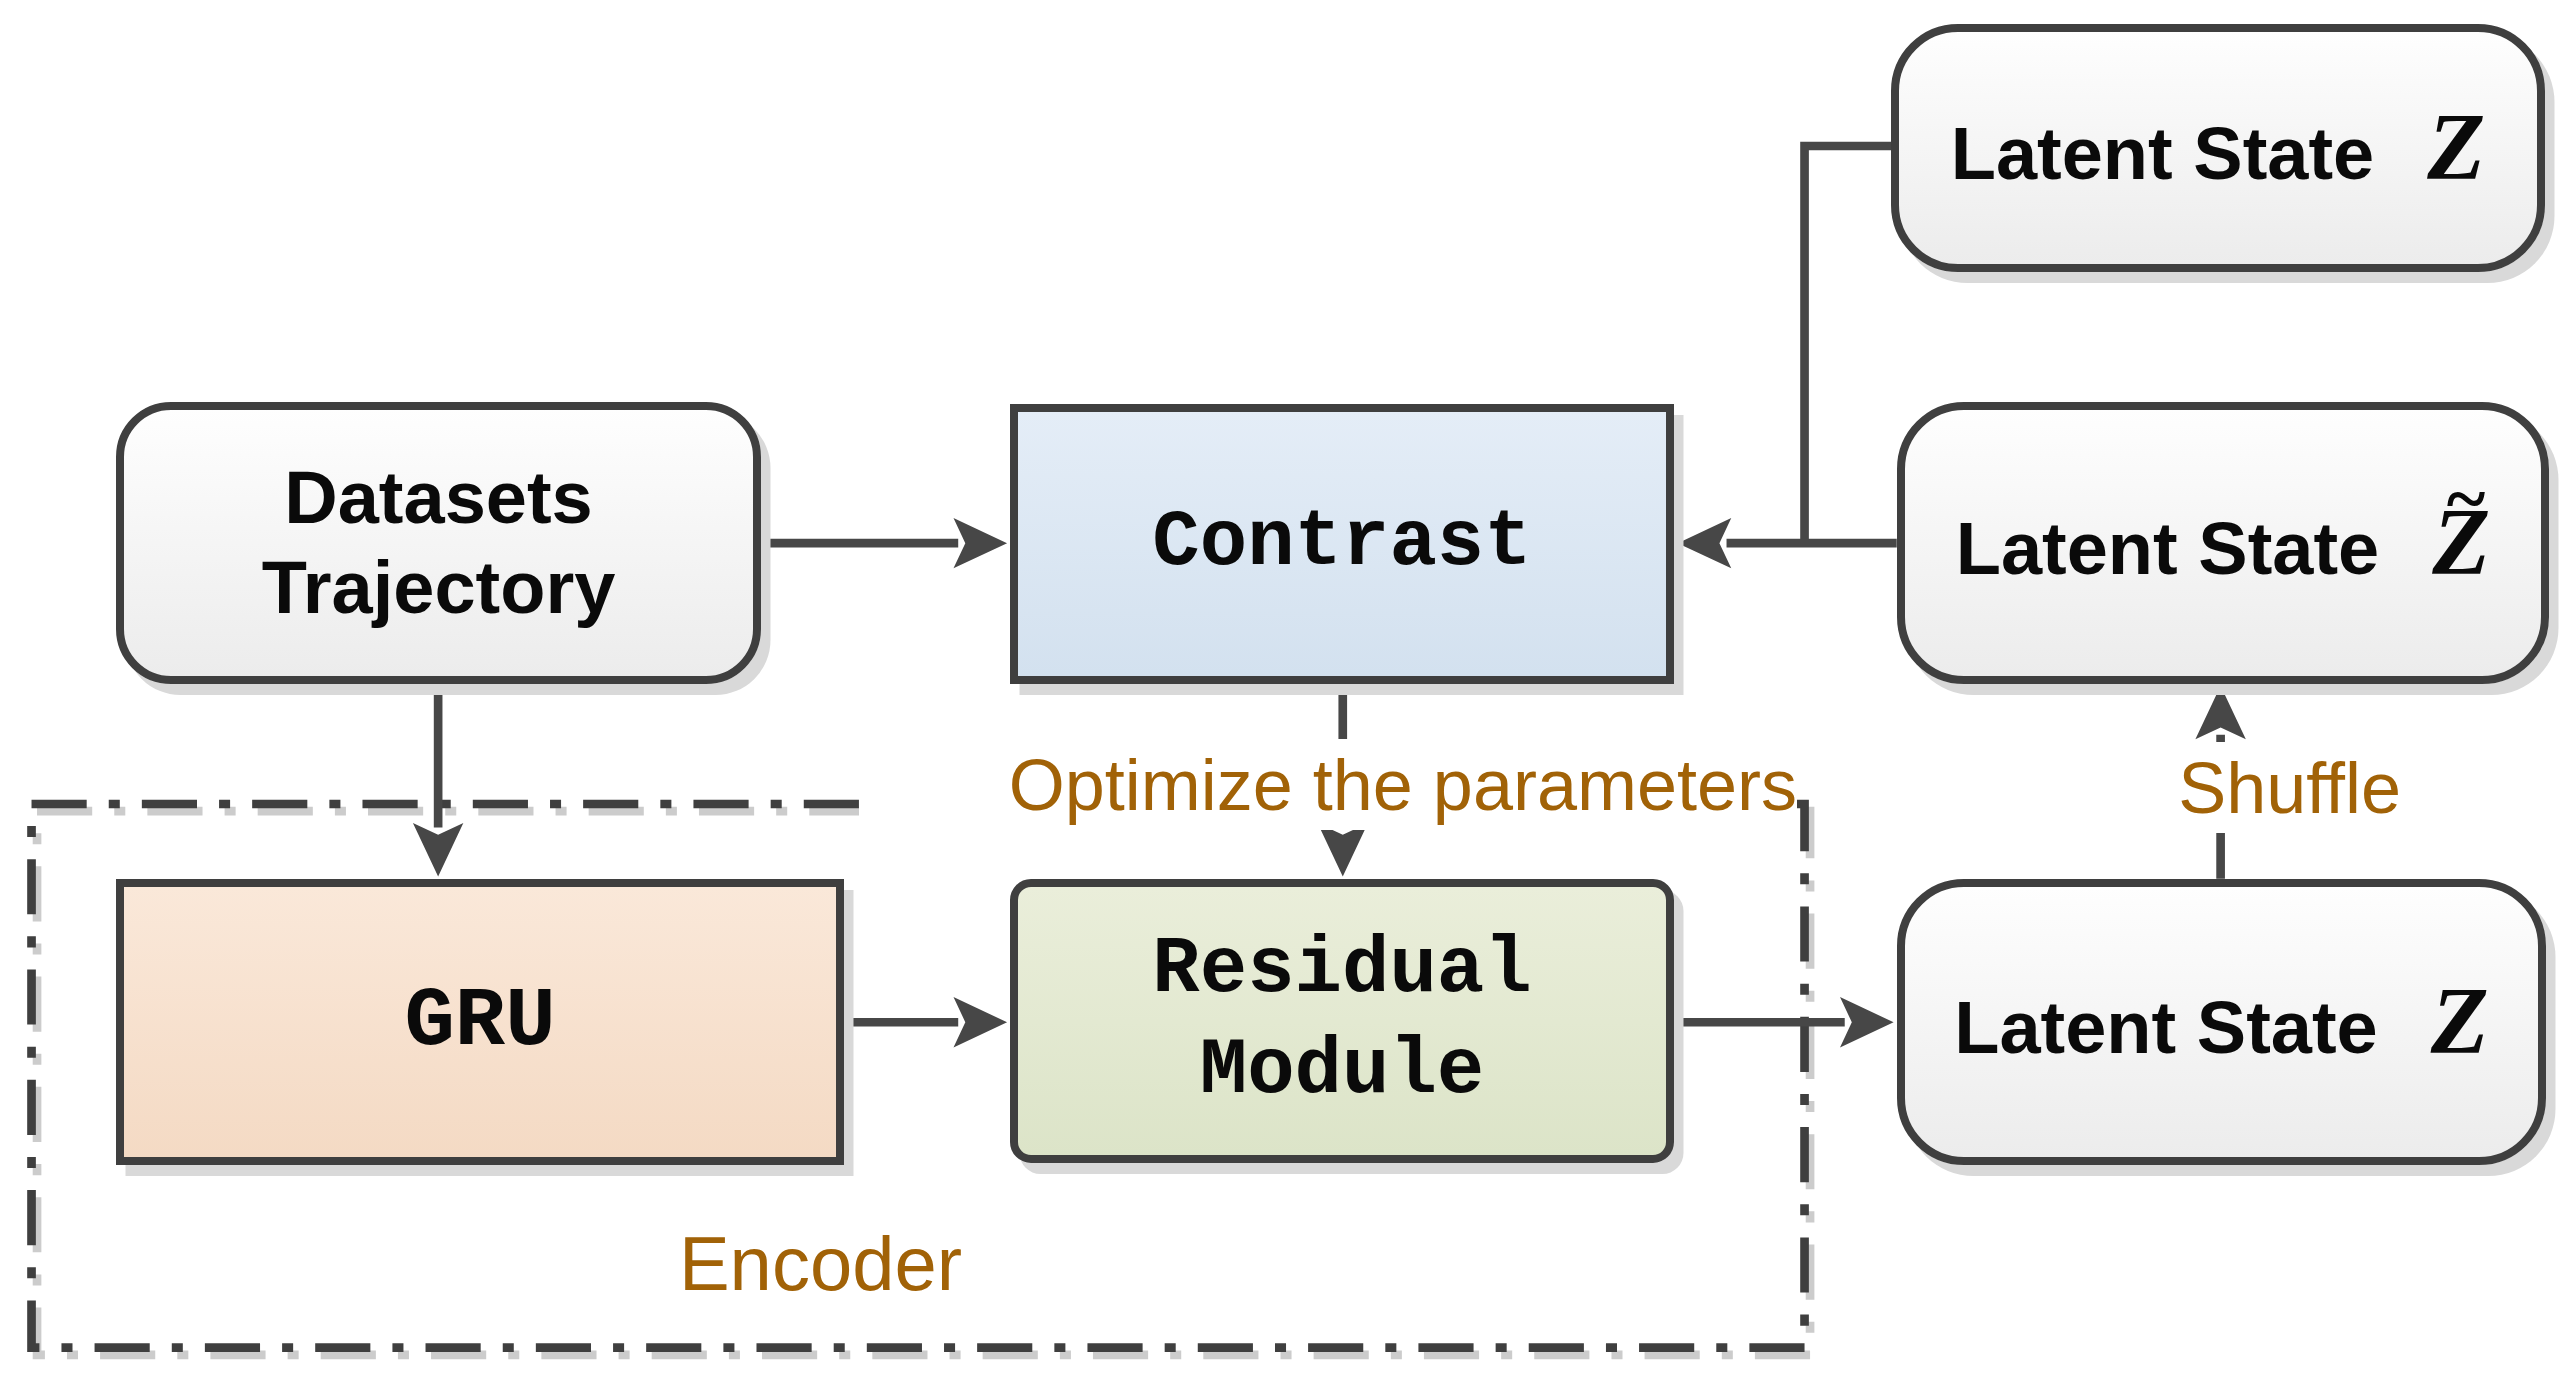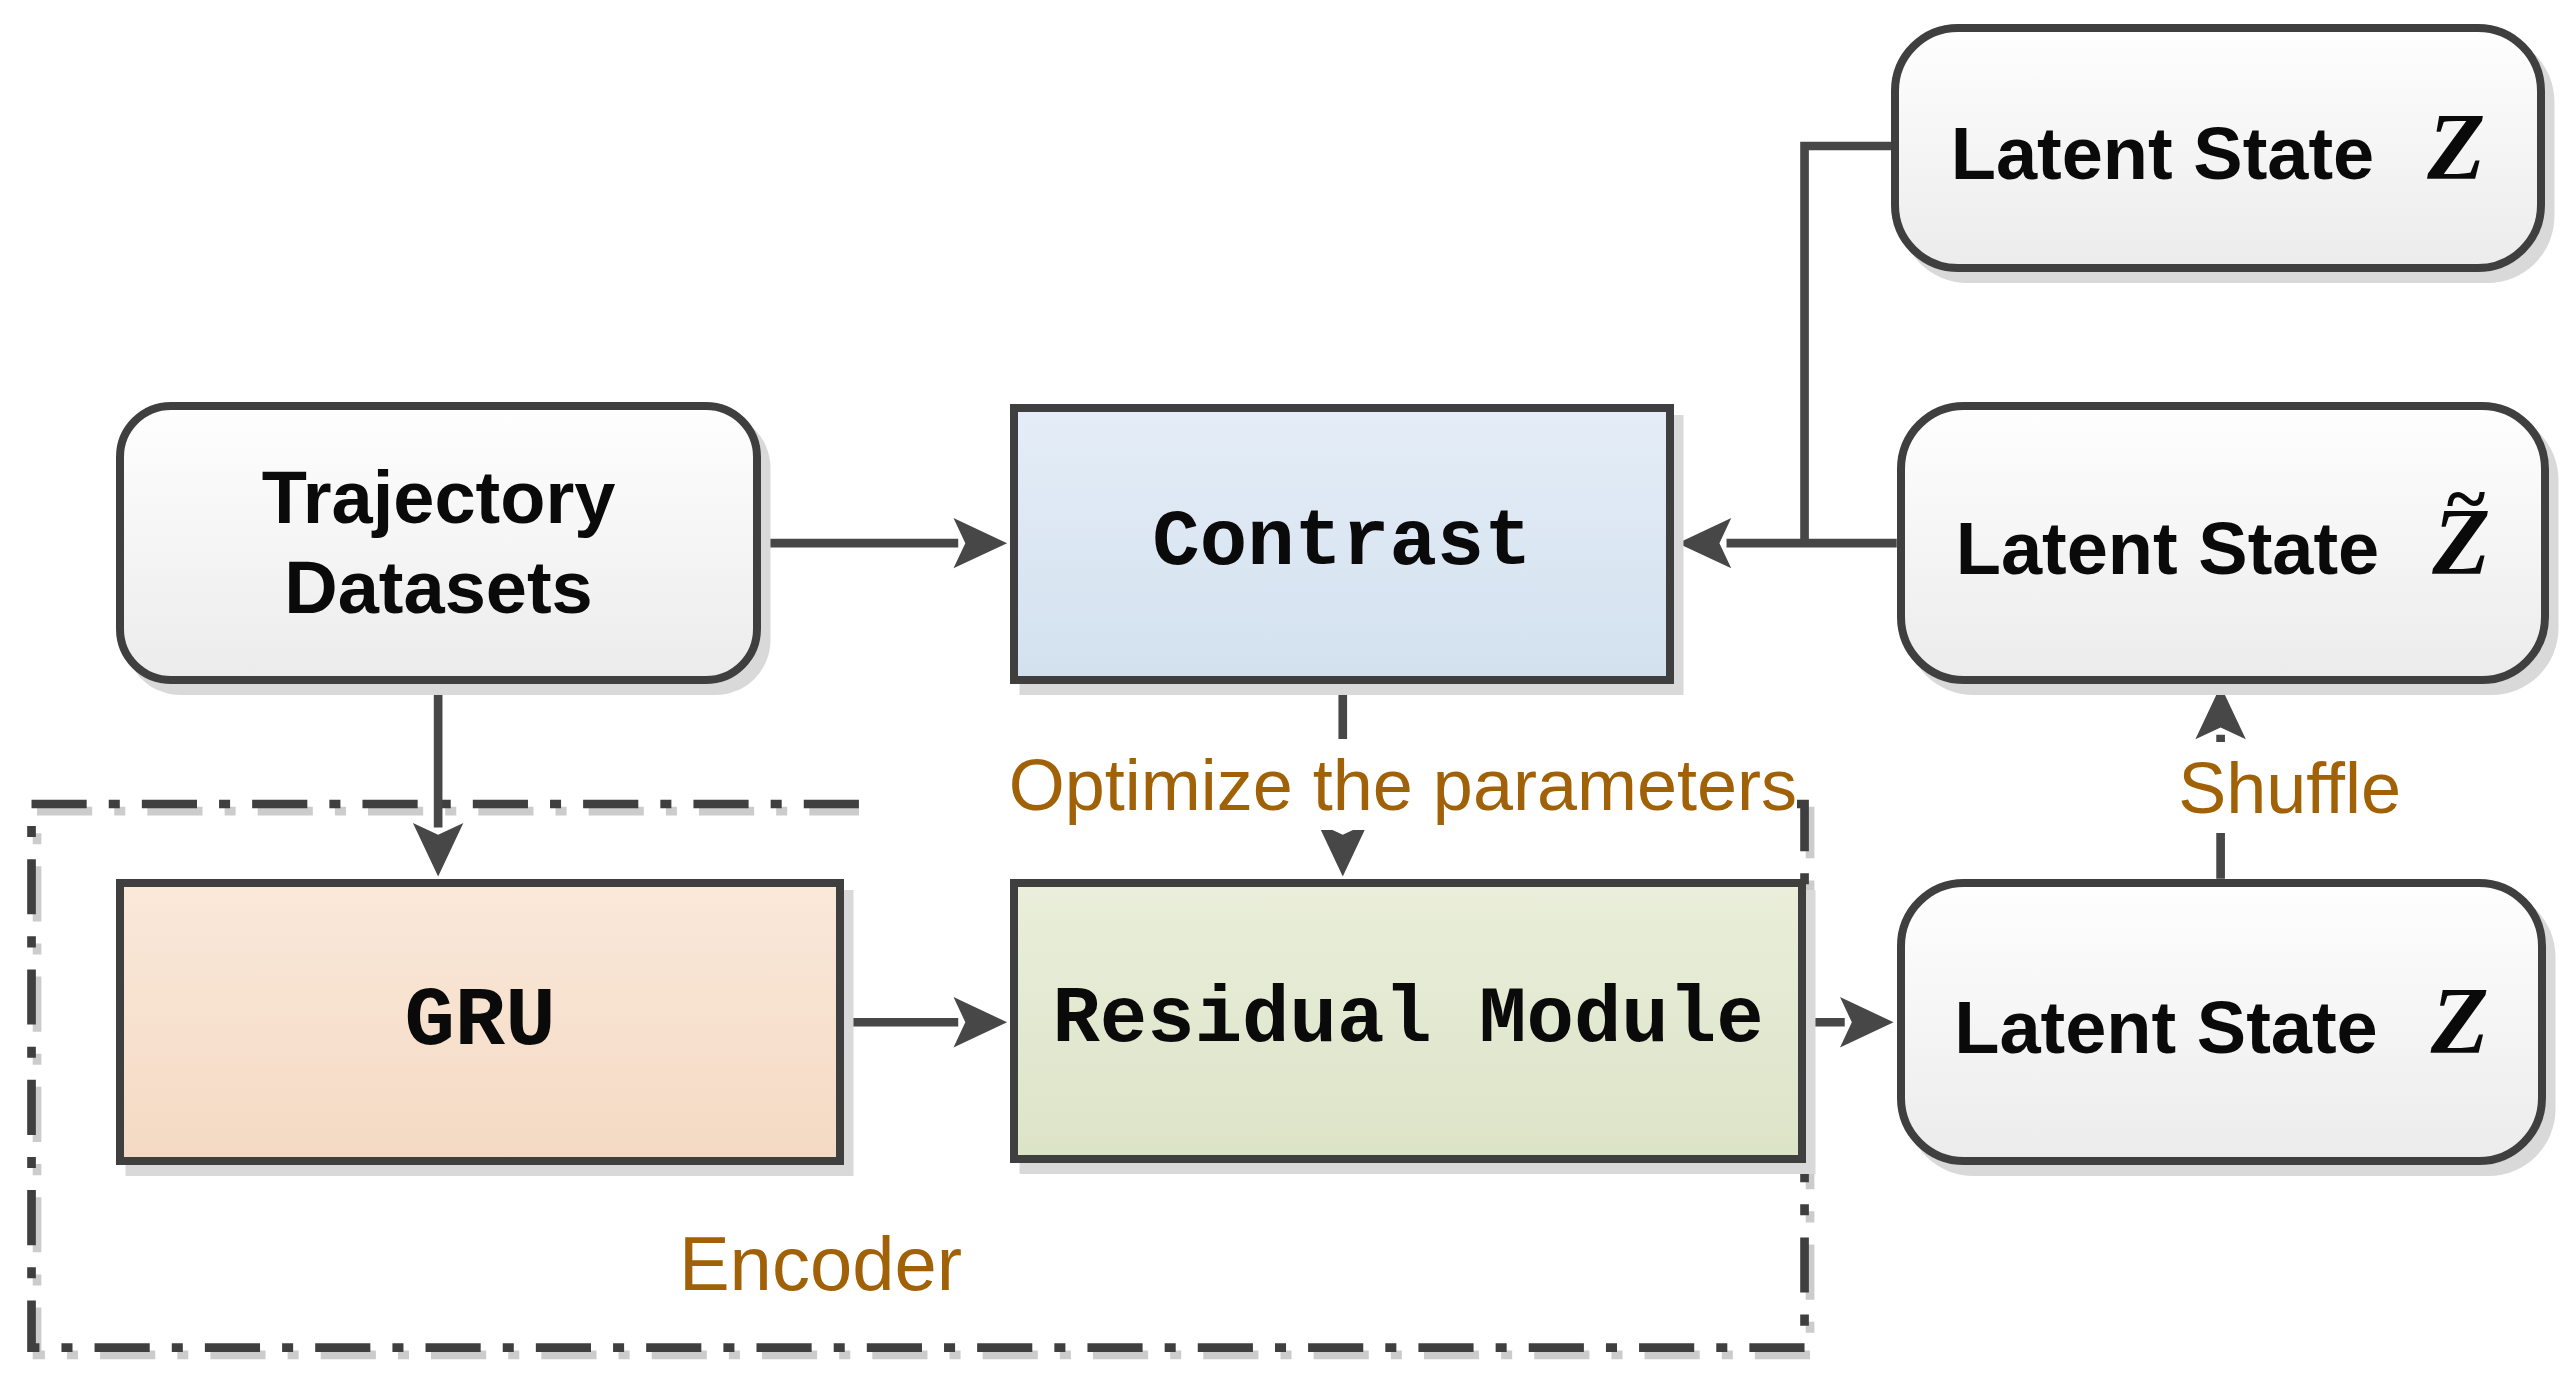--- a/index.html
+++ b/index.html
@@ -22,21 +22,21 @@
     z-index:2;
     box-shadow:9.5px 11px 0 #d9d9d9;
     color:#0a0a0a;
   }
   .rounded{border-radius:67px;background:linear-gradient(180deg,#fefefe 0%,#ececec 100%);}
   .node-trajectory{left:116px;top:402px;width:645px;height:282px;border-radius:55px;}
   .node-contrast{left:1010px;top:404px;width:664px;height:280px;background:linear-gradient(180deg,#e4edf7 0%,#d3e1ef 100%);}
   .node-latent-top{left:1891px;top:23.6px;width:654px;height:248px;}
   .node-latent-shuffled{left:1897px;top:402px;width:652px;height:282px;}
   .node-gru{left:116px;top:879px;width:728px;height:286px;background:linear-gradient(180deg,#fae8d9 0%,#f4dac4 100%);}
-  .node-residual{left:1010px;top:879px;width:796px;height:284px;background:linear-gradient(180deg,#eaeeda 0%,#dce4c8 100%);}
+  .node-residual{left:1010px;top:879px;width:664px;height:284px;background:linear-gradient(180deg,#eaeeda 0%,#dce4c8 100%);border-radius:21px;}
   .node-latent-out{left:1897px;top:879px;width:649px;height:286px;}
   .sans-label{
     font-family:"Liberation Sans", sans-serif;
     font-weight:bold;font-size:74px;line-height:1.22;text-align:center;
   }
   .serif-label{
     font-family:Liberation Mono, monospace;
     font-weight:bold;font-size:79px;line-height:1.28;text-align:center;
   }
   .gru-label{font-size:84px;}
@@ -114,22 +114,22 @@
 
       <g>
         <line x1="2818" y1="1115" x2="2818" y2="932"></line>
         <polygon points="2818,870 2786,938 2818,923 2850,938" stroke="none"></polygon>
       </g>
     </g>
   </svg>
 
   <div class="node rounded node-trajectory">
     <div class="sans-label">
+      <div>Datasets</div>
       <div>Trajectory</div>
-      <div>Datasets</div>
     </div>
   </div>
 
   <div class="node node-contrast">
     <div class="serif-label">
       <div>Contrast</div>
     </div>
   </div>
 
   <div class="node rounded node-latent-top">

